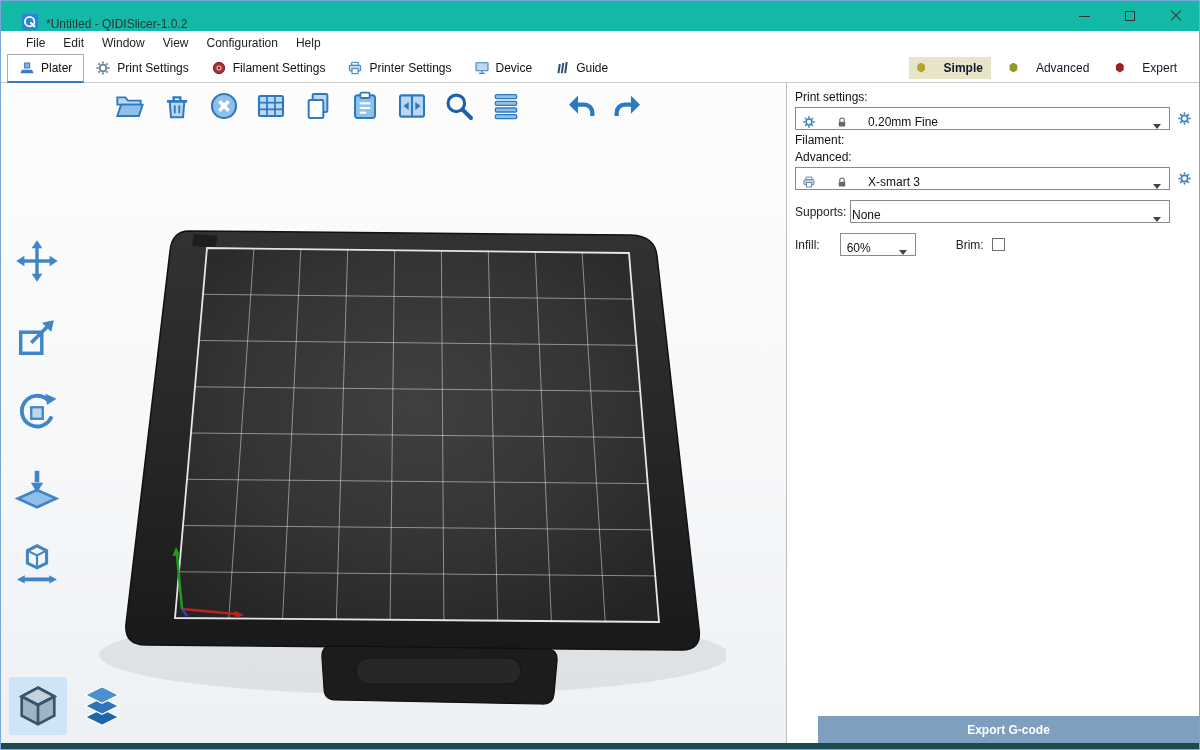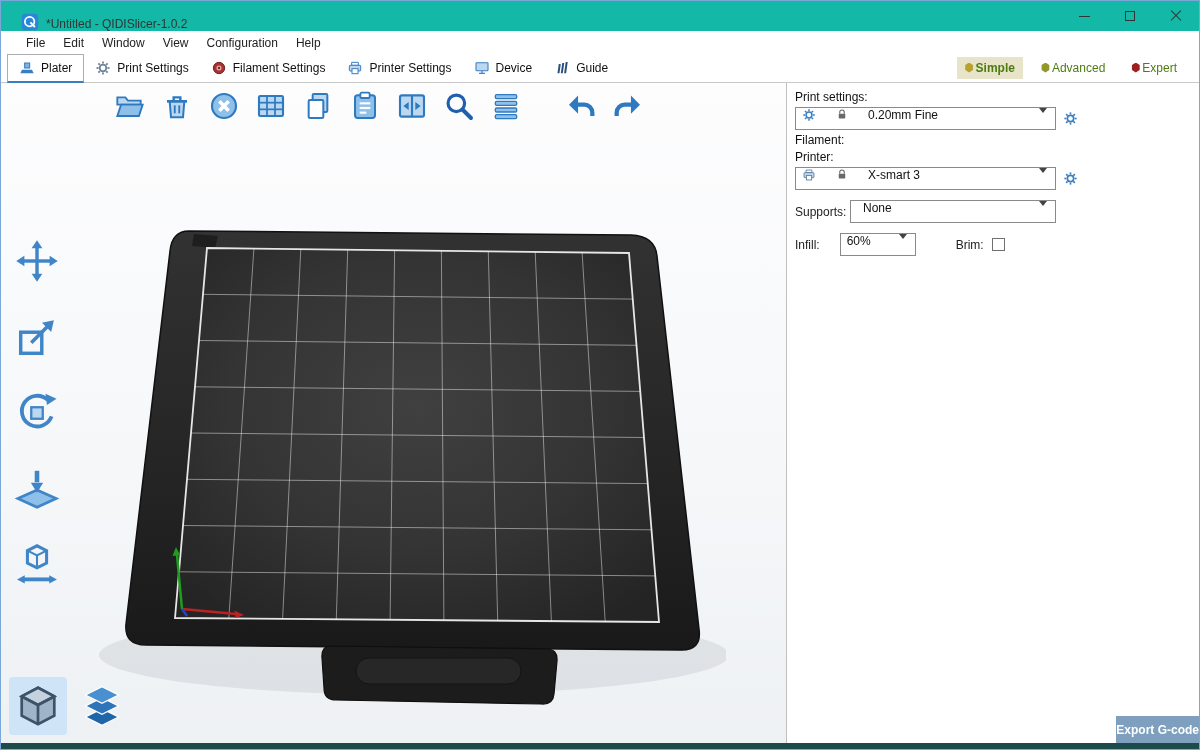--- a/index.html
+++ b/index.html
@@ -22,21 +22,21 @@
 
   
   .menubar{height:22px;display:flex;align-items:flex-end;padding-left:16px;background:#fff;flex:0 0 auto}
   .menu-item{padding:3px 9px;color:#222}
 
   
   .tabbar{height:30px;display:flex;align-items:center;background:#fff;border-bottom:1px solid #c9c9c9;padding:0 6px;flex:0 0 auto}
   .tab{display:flex;align-items:center;gap:6px;padding:0 11px;height:28px;color:#111}
   .tab.active{border:1px solid #adadad;border-bottom:2px solid #3a7ec2;height:29px;margin-top:1px}
   .modes{margin-left:auto;display:flex;align-items:center;gap:10px;padding-right:8px}
-  .mode{display:flex;align-items:center;gap:2px;padding:4px 8px;color:#4d7c0f}
+  .mode{display:flex;align-items:center;gap:18px;padding:4px 8px;color:#0f172a}
   .mode.active{background:#e8e4c9;font-weight:700}
   .hex{width:9px;height:10px;clip-path:polygon(50% 0,93% 25%,93% 75%,50% 100%,7% 75%,7% 25%)}
 
   
   .main{flex:1;display:flex;min-height:0}
   .viewport{position:relative;width:786px;flex:0 0 786px;border-right:1px solid #c0c0c0;
             background:linear-gradient(180deg,#fdfdfe 0%,#f5f7f9 60%,#eef1f4 100%);overflow:hidden}
 
   .vp-toolbar{position:absolute;top:6px;left:112px;display:flex;gap:13px;align-items:center}
   .tbtn{width:34px;height:34px;border:0;background:transparent;display:flex;align-items:center;justify-content:center;padding:0;color:#2e7ac0;cursor:default}
@@ -46,31 +46,31 @@
   .gizmo-bar{position:absolute;left:10px;top:152px;display:flex;flex-direction:column;gap:24px}
   .gbtn{width:52px;height:52px;border:0;background:transparent;display:flex;align-items:center;justify-content:center;padding:0;color:#3f85c8;cursor:default}
 
   .view-switcher{position:absolute;left:8px;bottom:8px;display:flex;gap:6px;align-items:center}
   .vbtn{width:58px;height:58px;border:0;background:transparent;display:flex;align-items:center;justify-content:center;padding:0;cursor:default}
   .vbtn.active{background:#cfe4f7;border-radius:4px}
 
   .bed{position:absolute;left:85px;top:120px}
 
   
-  .sidebar{flex:1;display:flex;flex-direction:row;background:#fff;min-width:0}
+  .sidebar{flex:1;display:flex;flex-direction:column;background:#fff;min-width:0}
   .sb-content{padding:4px 6px 0 8px;flex:1}
   .sb-label{margin:3px 0 3px;color:#111}
   .combo-row{display:flex;align-items:center;gap:5px}
-  .combo{flex:1;height:23px;border:1px solid #8a8a8a;display:flex;align-items:flex-start;gap:20px;padding:0 4px 0 6px;background:#fff;min-width:0}
+  .combo{flex:1;height:23px;border:1px solid #8a8a8a;display:flex;align-items:flex-end;gap:20px;padding:0 4px 0 6px;background:#fff;min-width:0}
   .combo-text{color:#111;white-space:nowrap;overflow:hidden}
   .chev{margin-left:auto;width:0;height:0;border-left:4px solid transparent;border-right:4px solid transparent;border-top:5px solid #444;margin-right:4px;flex:0 0 auto}
   .gear-btn{width:18px;height:20px;border:0;background:transparent;display:flex;align-items:center;justify-content:center;padding:0;cursor:default}
   .inline-row{display:flex;align-items:center;margin-top:10px}
   .supports-label{width:55px;flex:0 0 55px}
-  .supports-combo{flex:1;margin-right:23px;padding-left:12px}
+  .supports-combo{flex:1;margin-right:23px;padding-left:1px}
   .infill-combo{flex:0 0 76px;width:76px}
   .infill-label{margin-right:20px}
   .brim-label{margin-left:40px}
   .checkbox{width:13px;height:13px;border:1px solid #707070;background:#fff;margin-left:8px}
   .export-btn{margin-top:auto;height:27px;display:flex;align-items:center;justify-content:center;color:#fff;font-weight:700;cursor:default}
 
   .statusbar{height:6px;flex:0 0 auto}
 </style>
 </head>
 <body>
@@ -485,21 +485,21 @@
           </div>
           <button class="gear-btn">
             <svg class="ic" width="15" height="15" style="color:#3a7ec2">
                 <use href="#s-gear"></use>
               </svg>
           </button>
         </div>
 
         <div class="sb-label">Filament:</div>
 
-        <div class="sb-label">Printer:</div>
+        <div class="sb-label">Advanced:</div>
         <div class="combo-row">
           <div class="combo">
             <svg class="ic" width="14" height="14" style="color:#5a7d9a">
                 <use href="#s-printer"></use>
               </svg>
             <svg class="ic" width="12" height="13" style="color:#696969">
                 <use href="#s-lock"></use>
               </svg>
             <span class="combo-text">X-smart 3</span>
             <span class="chev"></span>

